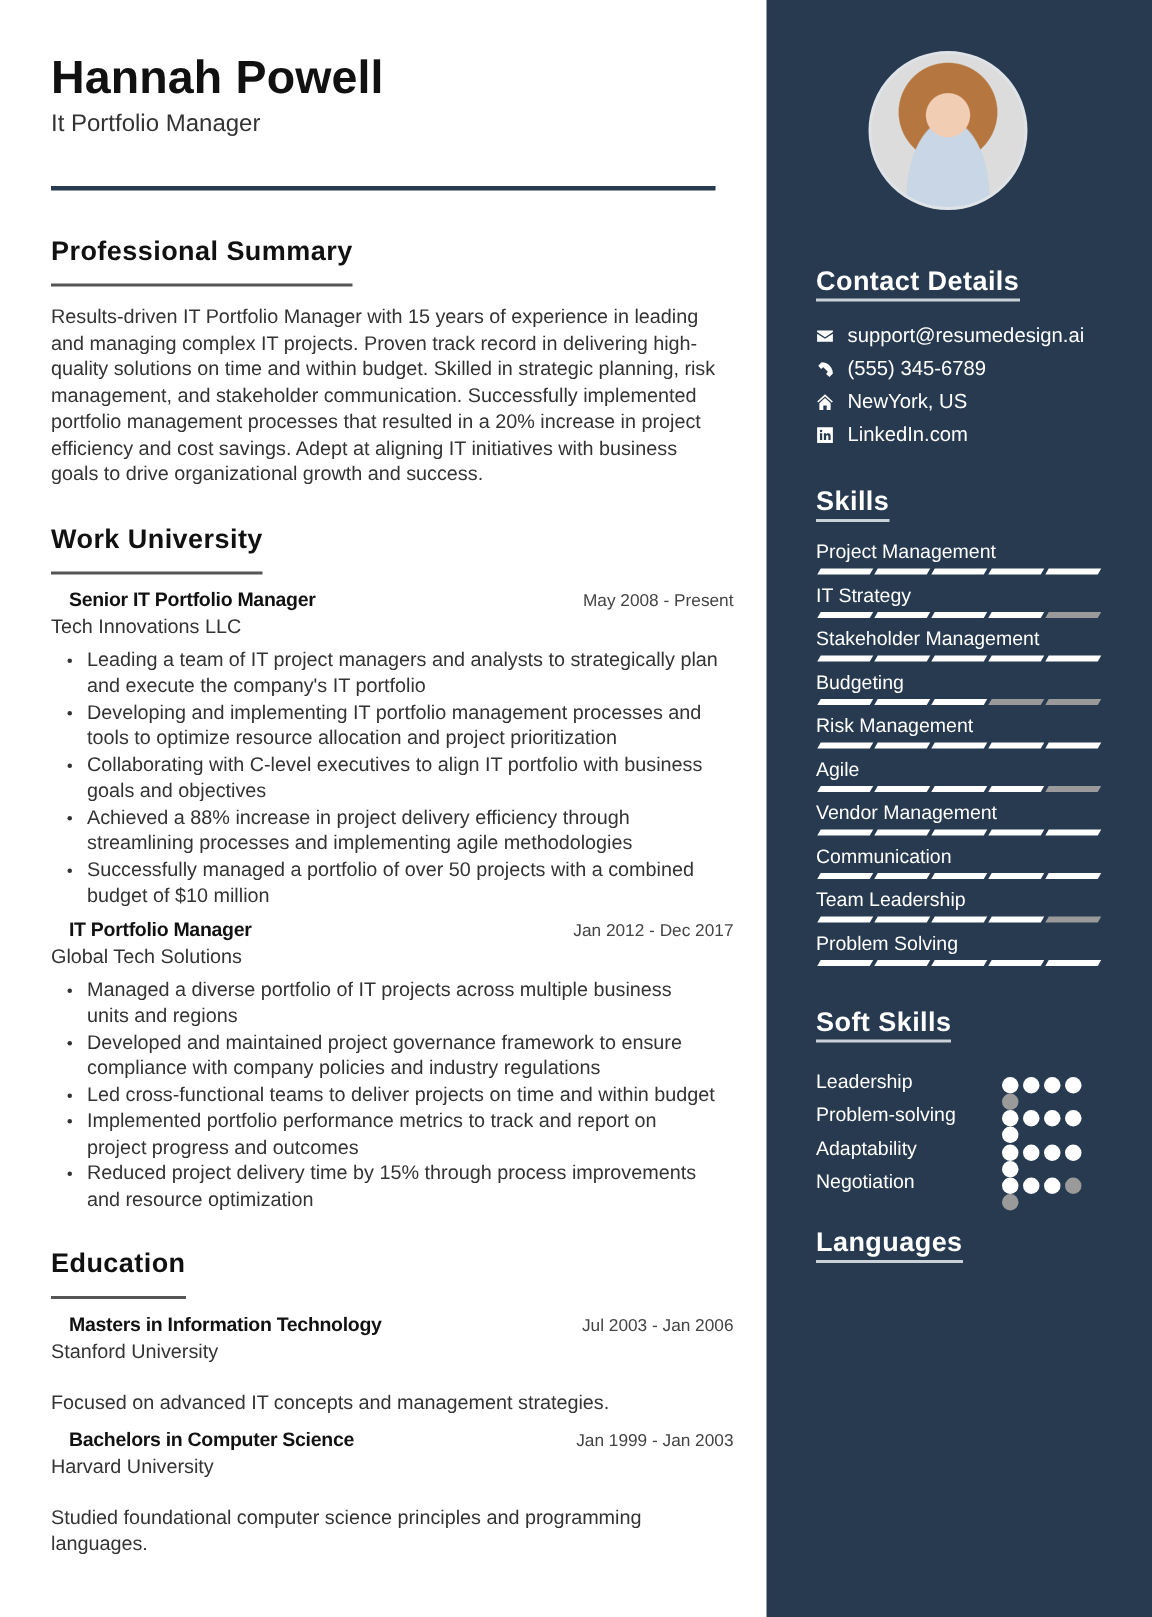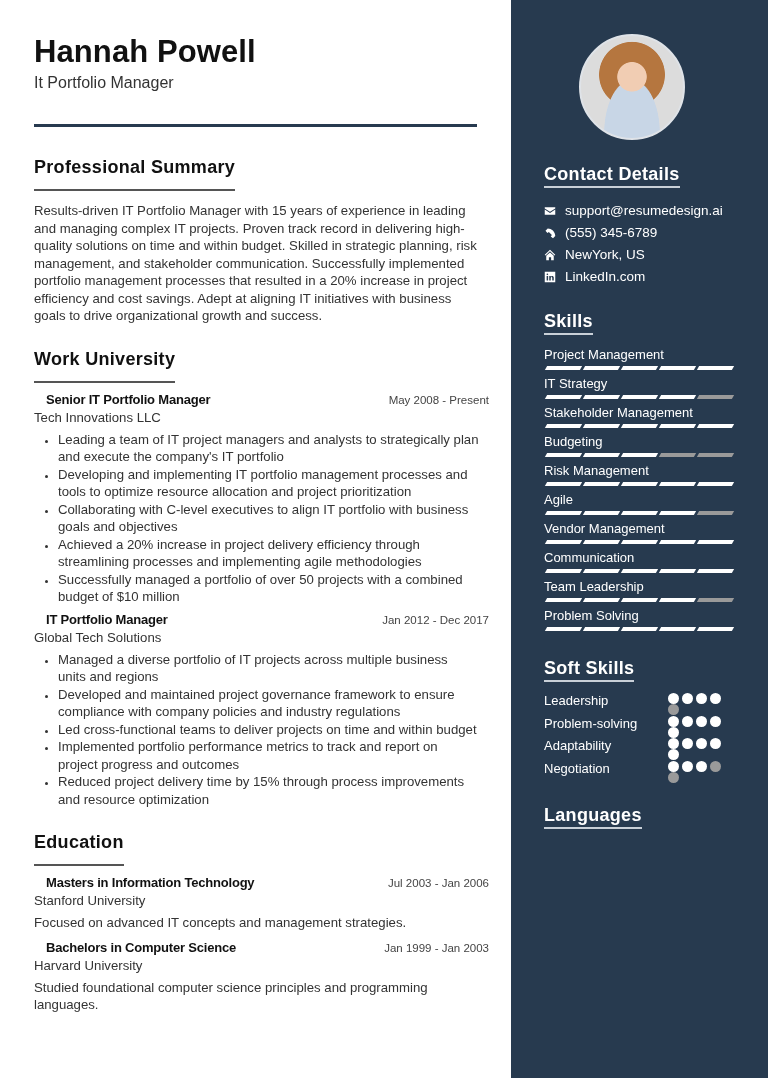--- a/index.html
+++ b/index.html
@@ -23,41 +23,41 @@
   .job-title { font-size: 13px; font-weight: bold; color: #111; letter-spacing: -0.2px; }
   .job-date { font-size: 11.5px; color: #444; }
   .job-org { font-size: 13.2px; color: #333; margin-top: 2px; line-height: 17px; }
   ul.bullets { margin-top: 5px; padding-left: 24px; width: 445px; }
   ul.bullets li { font-size: 13.2px; line-height: 17.5px; color: #333; }
   ul.bullets li::marker { font-size: 11px; }
 
   .edu-sec { margin-top: 23px; }
   .edu { margin-top: 9px; }
   .edu + .edu { margin-top: 8px; }
-  .edu-desc { font-size: 13.2px; line-height: 17.5px; color: #333; margin-top: 5px; width: 445px; }
+  .edu-desc { font-size: 13.2px; line-height: 17.5px; color: #333; margin-top: 17px; width: 445px; }
 
   .photo { width: 106px; height: 106px; border-radius: 50%; margin: 34px 0 0 35px; background: radial-gradient(circle at 50% 40%, #f1cdb3 0 18%, transparent 19%), radial-gradient(ellipse at 50% 95%, #c8d6e6 0 38%, transparent 39%), radial-gradient(circle at 50% 38%, #b5763f 0 40%, transparent 41%), #dcdcdc; border: 2px solid #dfe3e8; position: relative; overflow: hidden; }
   .side-title { display: inline-block; font-size: 18px; font-weight: bold; color: #fff; border-bottom: 2px solid #c9d0d8; line-height: 22px; padding-bottom: 1px; letter-spacing: 0.3px; }
-  .contact-sec { margin-top: 23px; }
+  .contact-sec { margin-top: 36px; }
   .contact-list { margin-top: 12px; }
   .contact-item { display: flex; align-items: center; font-size: 13.5px; line-height: 22px; }
   .contact-item .ic { width: 21px; display: inline-flex; align-items: center; }
   .contact-item .ic svg { width: 12px; height: 12px; fill: #fff; }
 
   .skills-sec { margin-top: 22px; }
   .skill { margin-top: 0; }
   .skill-name { font-size: 13px; line-height: 17px; padding-top: 5px; }
   .skill-list { margin-top: 6px; }
   .bars { display: flex; gap: 3px; margin-top: 3px; margin-left: 2px; }
   .bar { width: 35px; height: 4px; background: #ffffff; transform: skewX(-30deg); }
   .bar.off { background: #9a9a9a; }
 
   .soft-sec { margin-top: 26px; }
   .soft-list { margin-top: 11px; }
-  .soft { display: flex; align-items: flex-start; height: 22.5px; position: relative; }
+  .soft { display: flex; align-items: flex-end; height: 22.5px; position: relative; }
   .soft-name { font-size: 13px; line-height: 16px; width: 124px; }
   .dots { display: flex; flex-wrap: wrap; width: 54px; gap: 0 3px; height: 11px; }
   .dot { width: 11px; height: 11px; border-radius: 50%; background: #ffffff; }
   .dot.off { background: #9a9a9a; }
 
   .lang-sec { margin-top: 21px; }
   .lang-list { display: flex; gap: 5px; margin-top: 11px; }
   .lang { background: #45576b; border-radius: 4px; padding: 3px 7px; font-size: 13.5px; line-height: 17px; }
 </style>
 </head>
@@ -79,21 +79,21 @@
     <div class="job">
       <div class="job-head">
         <span class="job-title">Senior IT Portfolio Manager</span>
         <span class="job-date">May 2008 - Present</span>
       </div>
       <div class="job-org">Tech Innovations LLC</div>
       <ul class="bullets">
         <li>Leading a team of IT project managers and analysts to strategically plan and execute the company's IT portfolio</li>
         <li>Developing and implementing IT portfolio management processes and tools to optimize resource allocation and project prioritization</li>
         <li>Collaborating with C-level executives to align IT portfolio with business goals and objectives</li>
-        <li>Achieved a 20% increase in project delivery efficiency through streamlining processes and implementing agile methodologies</li>
+        <li>Achieved a 88% increase in project delivery efficiency through streamlining processes and implementing agile methodologies</li>
         <li>Successfully managed a portfolio of over 50 projects with a combined budget of $10 million</li>
       </ul>
     </div>
 
     <div class="job">
       <div class="job-head">
         <span class="job-title">IT Portfolio Manager</span>
         <span class="job-date">Jan 2012 - Dec 2017</span>
       </div>
       <div class="job-org">Global Tech Solutions</div>

